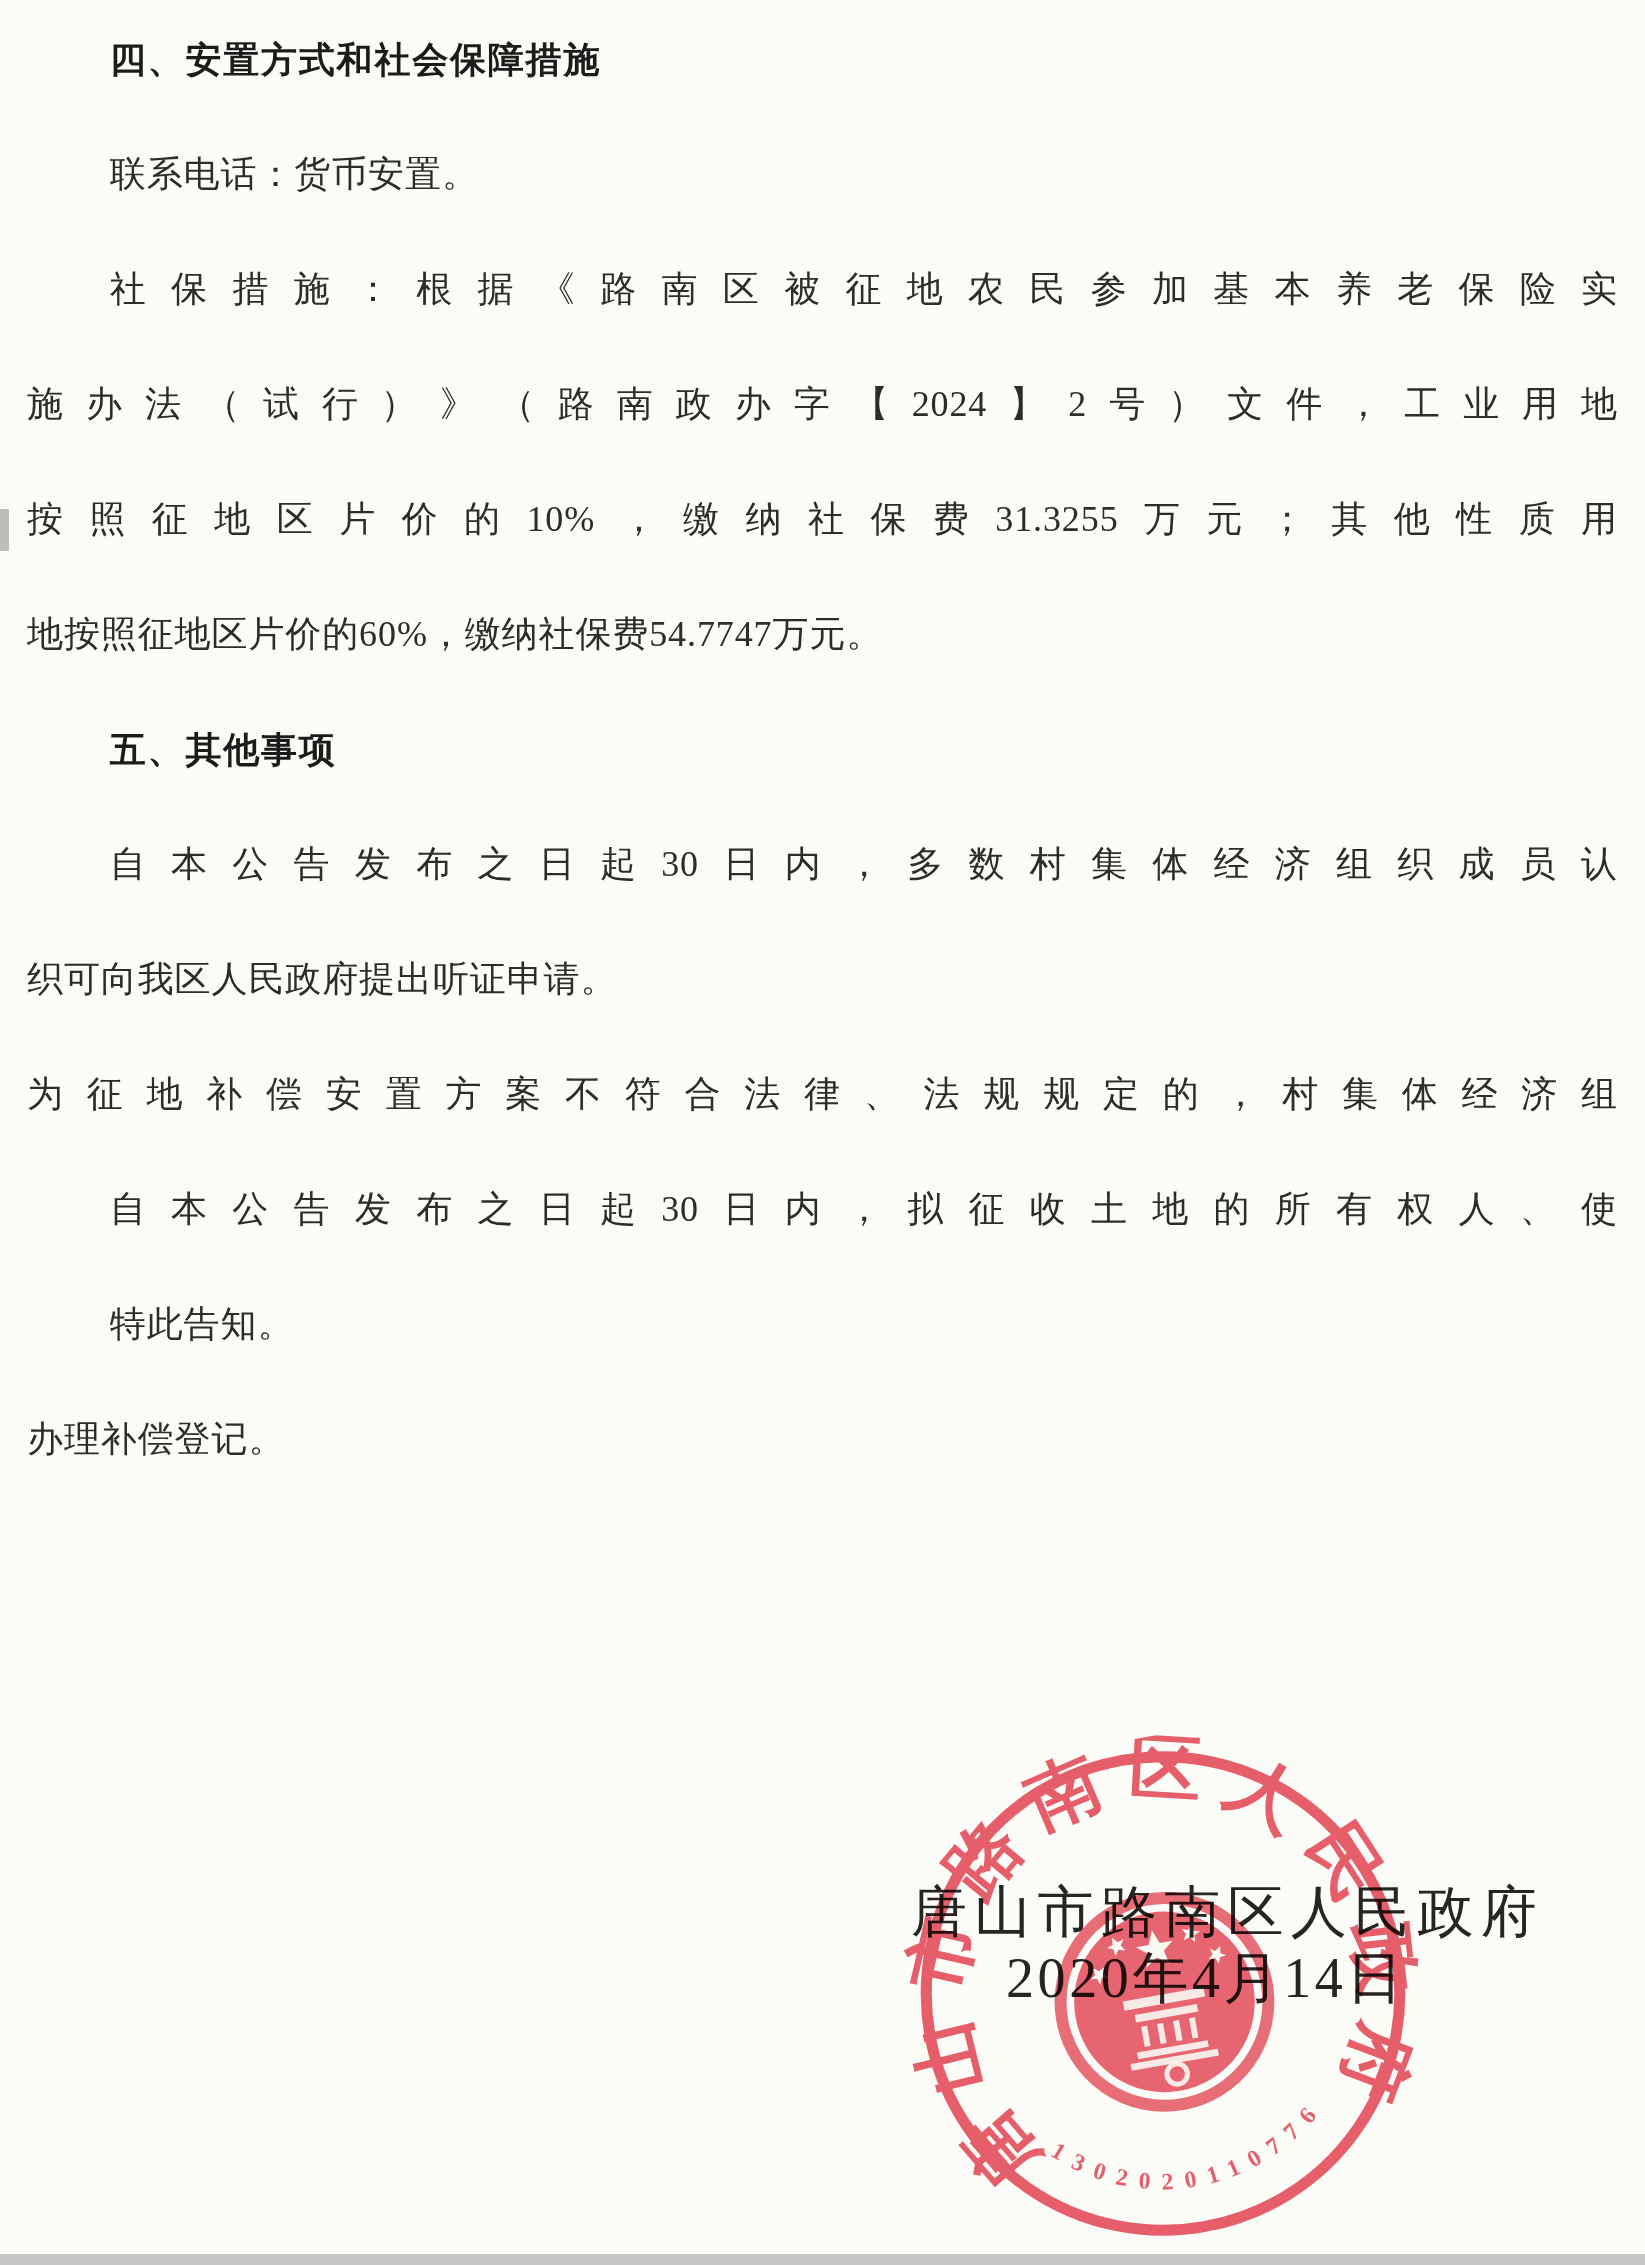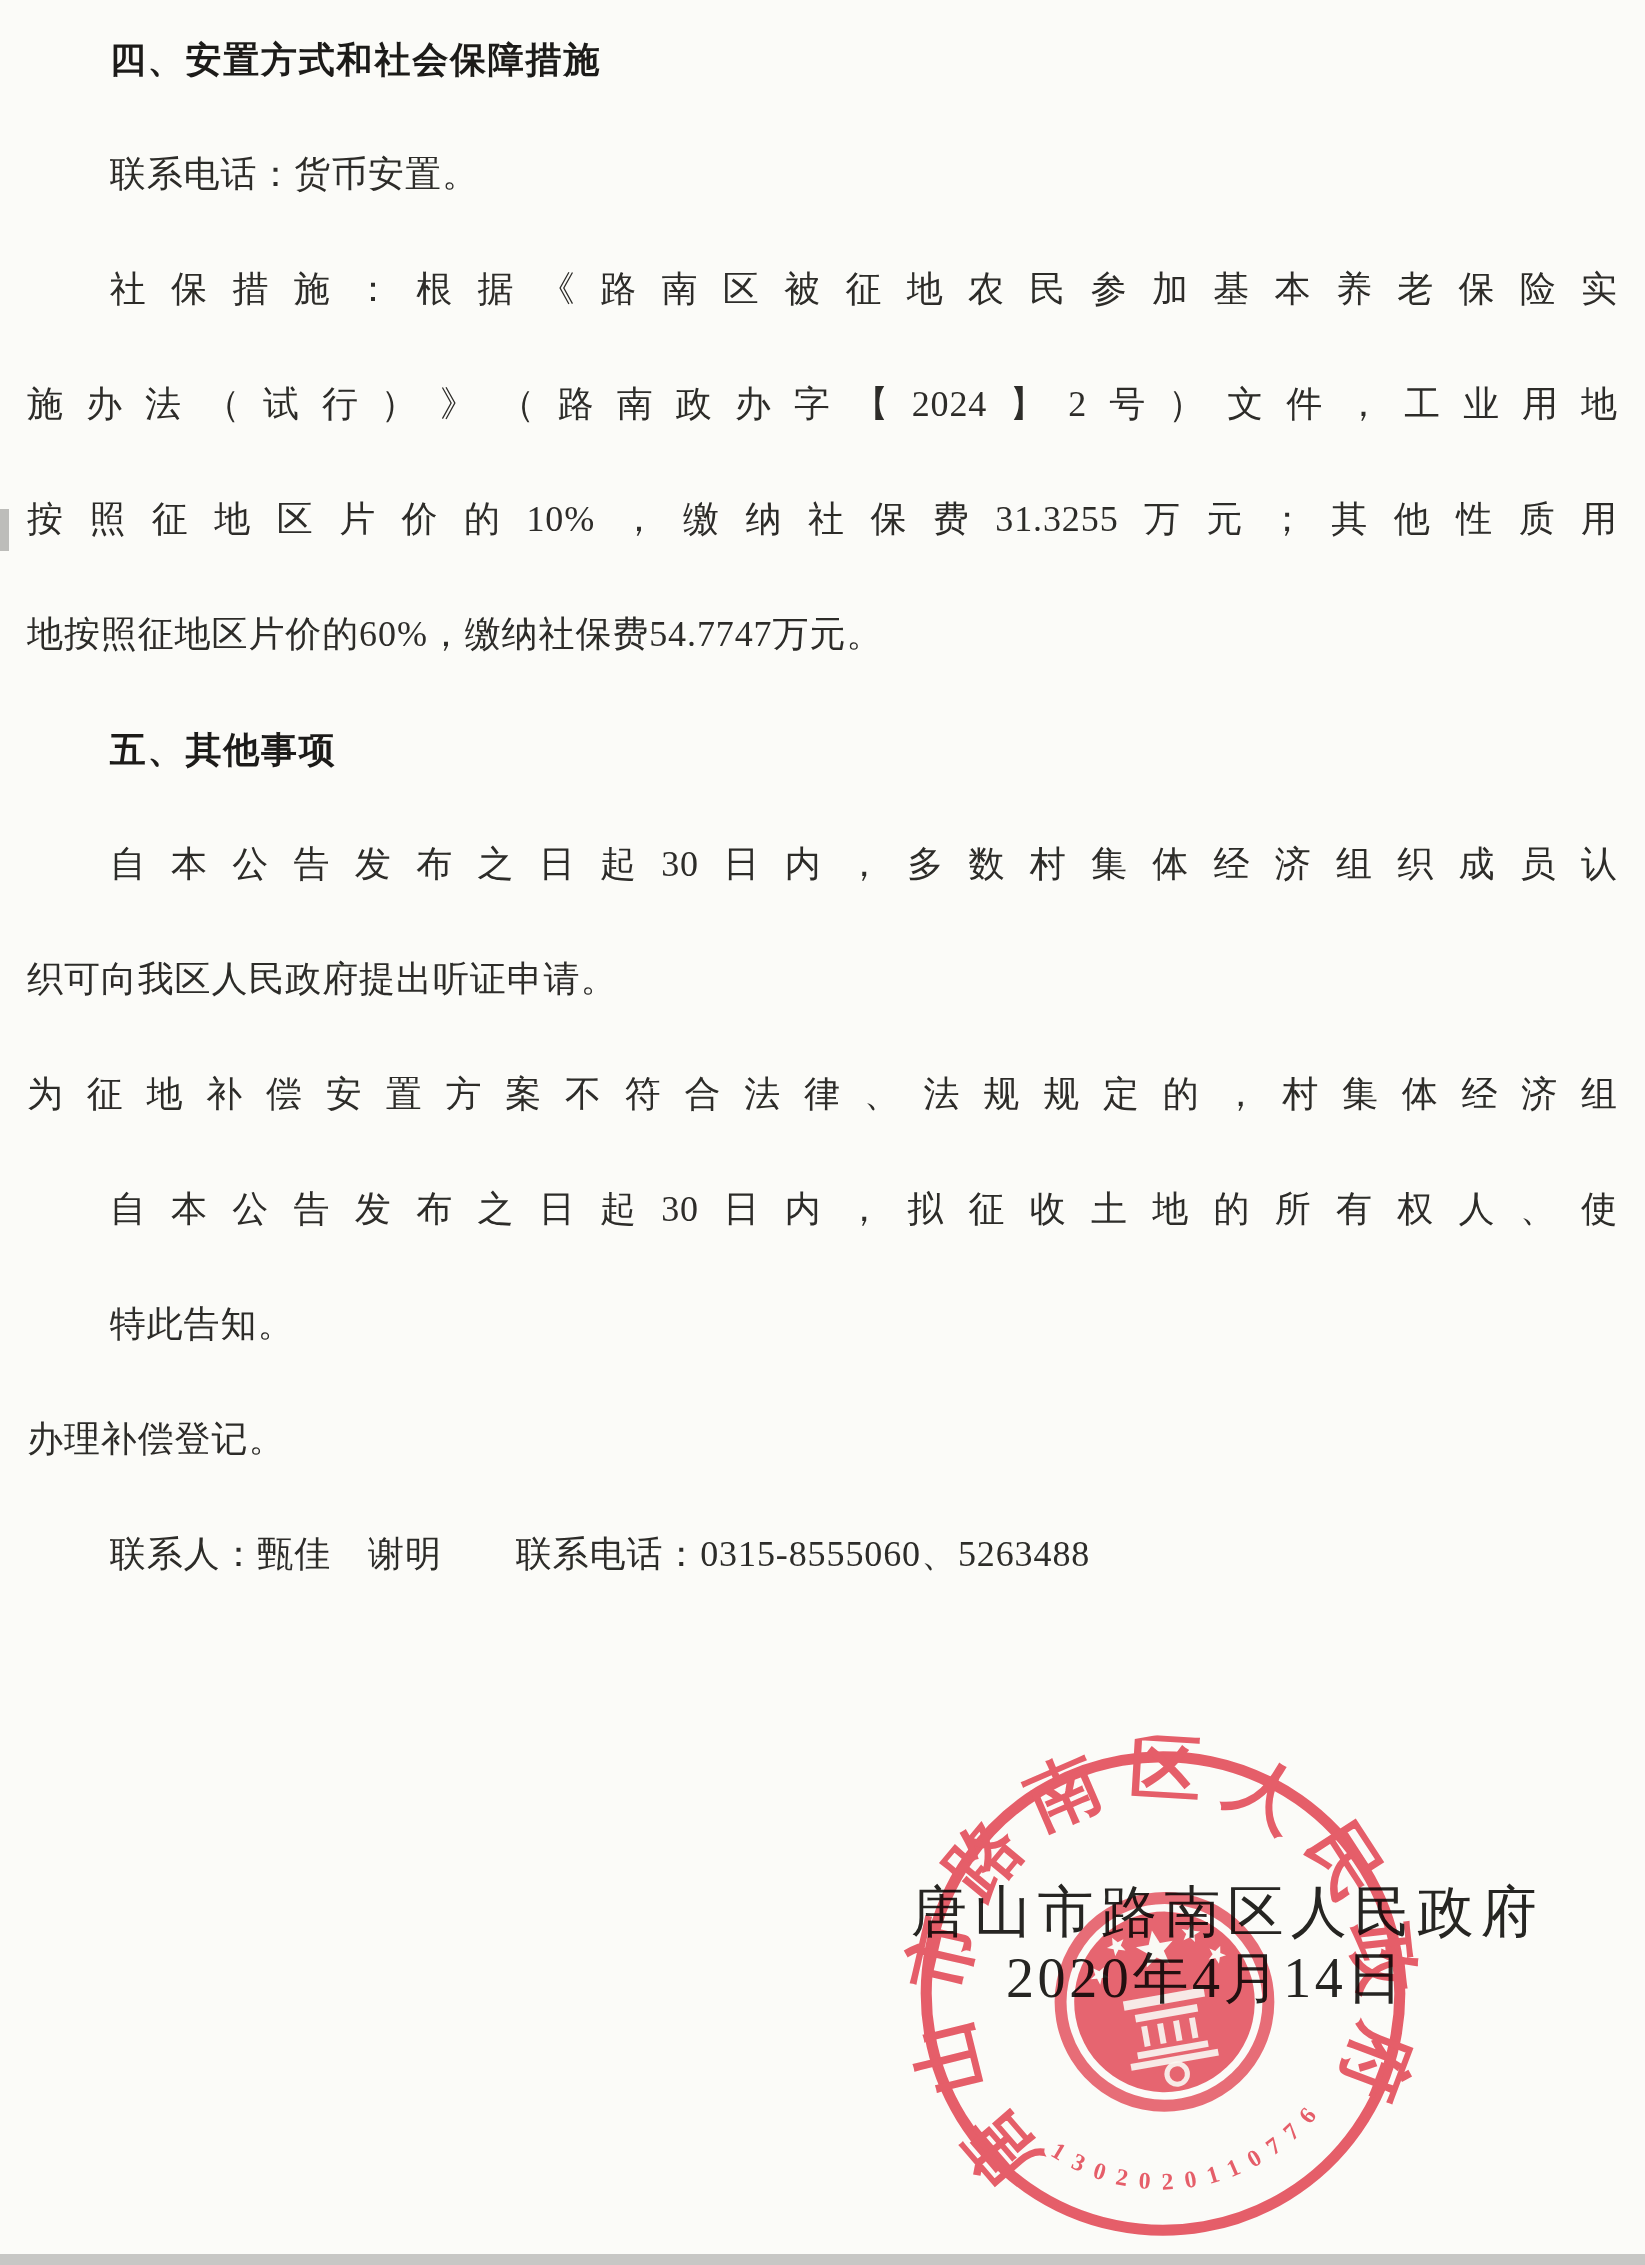--- a/index.html
+++ b/index.html
@@ -90,21 +90,20 @@
       <div class="line body fill">施办法（试行）》（路南政办字【2024】2号）文件，工业用地</div>
       <div class="line body fill">按照征地区片价的10%，缴纳社保费31.3255万元；其他性质用</div>
       <div class="line body">地按照征地区片价的60%，缴纳社保费54.7747万元。</div>
       <div class="line heading indent">五、其他事项</div>
       <div class="line body indent fill">自本公告发布之日起30日内，多数村集体经济组织成员认</div>
       <div class="line body">织可向我区人民政府提出听证申请。</div>
       <div class="line body fill">为征地补偿安置方案不符合法律、法规规定的，村集体经济组</div>
       <div class="line body indent fill">自本公告发布之日起30日内，拟征收土地的所有权人、使</div>
       <div class="line body indent">特此告知。</div>
       <div class="line body">办理补偿登记。</div>
-      <div class="line body indent">联系人：甄佳　谢明　　联系电话：0315-8555060、5263488</div>
     </div>
 
   <div class="sig-issuer">唐山市路南区人民政府</div>
 
   <div class="sig-date">2020年4月14日</div>
 
   <div class="seal">
     <svg viewBox="0 0 600 600" xmlns="http://www.w3.org/2000/svg">
 
       <circle cx="300" cy="300" r="278" fill="none" style="stroke:var(--seal)" stroke-width="13"></circle>

